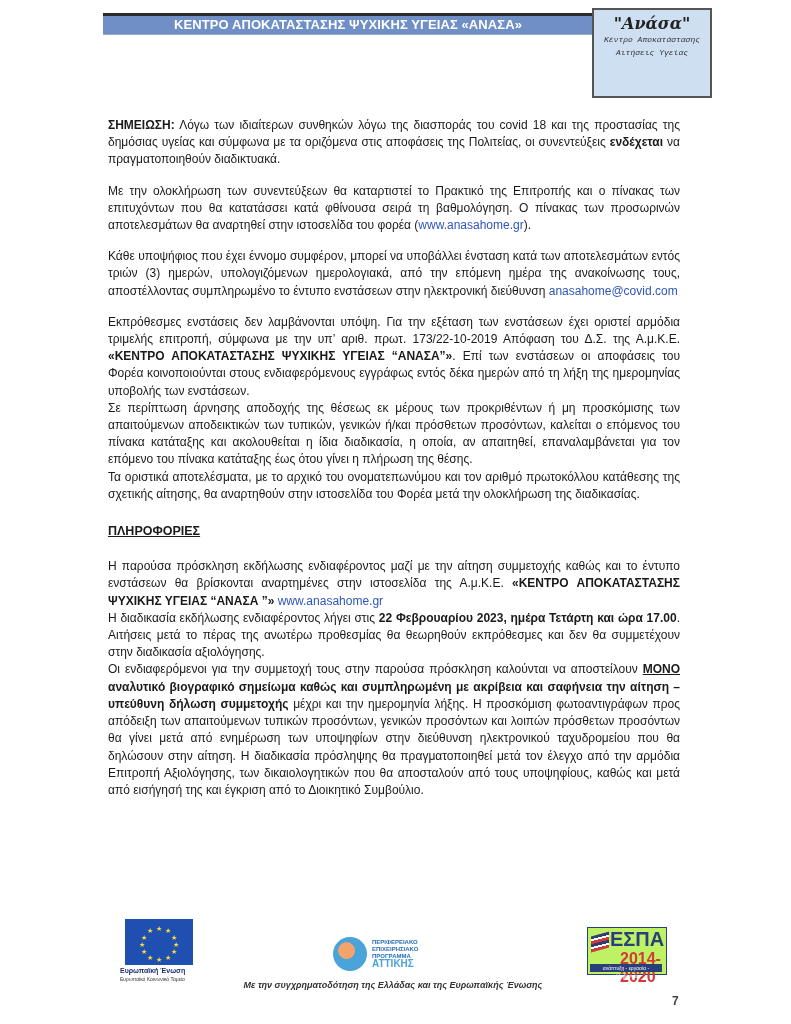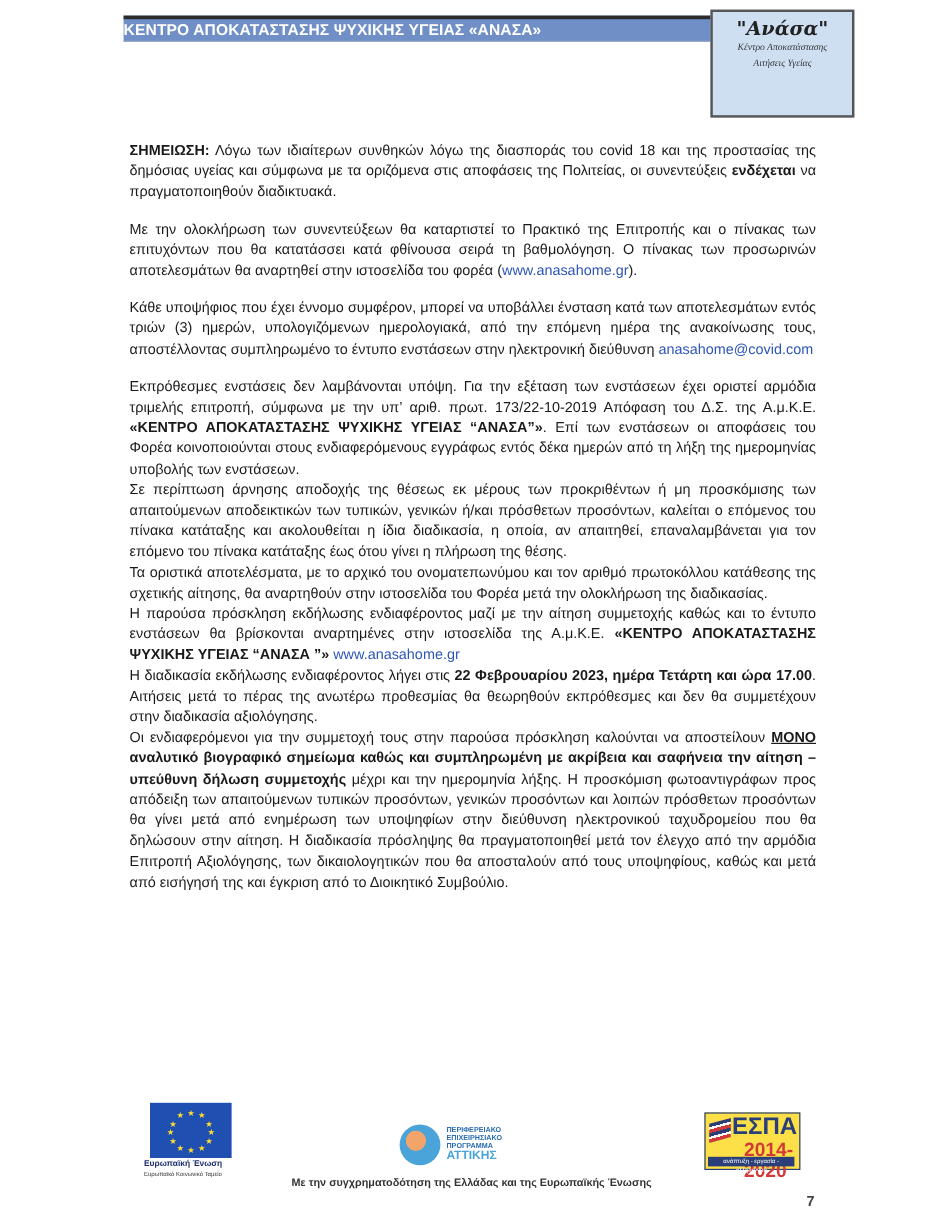--- a/index.html
+++ b/index.html
@@ -1,53 +1,53 @@
 <!DOCTYPE html>
 <html><head>
 <meta charset="utf-8">
 <style>
   html, body { margin:0; padding:0; background:#ffffff; }
   body { width:791px; height:1024px; position:relative; overflow:hidden;
          font-family:"Liberation Sans", sans-serif; color:#1a1a1a; }
   .header-bar { position:absolute; left:103px; top:13px; width:490px; height:22px;
                 background:#6f8fc6; border-top:3px solid #2b2b2b; border-bottom:1px solid #9aa9c9;
                 box-sizing:border-box; }
-  .header-title { position:absolute; left:0; right:0; top:1px; text-align:left;
+  .header-title { position:absolute; left:0; right:0; top:1px; text-align:center;
                   color:#ffffff; font-weight:bold; font-size:13px; letter-spacing:0.1px;
                   font-family:"Liberation Sans", sans-serif; }
   .logo-box { position:absolute; left:592px; top:8px; width:120px; height:90px;
               background:#cfdff2; border:2px solid #555; box-sizing:border-box; text-align:center; }
   .logo-name { font-family:"DejaVu Serif", serif; font-style:italic; font-weight:bold;
                font-size:16px; margin-top:4px; color:#222; }
-  .logo-sub { font-family:Liberation Serif, serif; font-style:italic; font-size:8px; color:#333; line-height:13px; }
+  .logo-sub { font-family:Liberation Mono, monospace; font-style:italic; font-size:8px; color:#333; line-height:13px; }
 
   .content { position:absolute; left:108px; top:117px; width:572px; font-size:12px; line-height:17.2px; }
   .para { margin:0 0 14px 0; text-align:justify; }
   .para.tight { margin-bottom:0; }
   a.link { color:#2e55b8; }
   .b { font-weight:bold;margin-top:40px; }
   .u { text-decoration:underline; }
   .section-heading { font-weight:bold; text-decoration:underline; font-size:12.5px; margin:20px 0 18px 0; }
 
   .footer-logos { position:absolute; top:915px; left:0; width:791px; height:60px; }
   .eu-logo { position:absolute; left:125px; top:4px; width:68px; height:46px; background:#1f4fb0; }
   .eu-star { position:absolute; color:#ffdd33; font-size:7px; line-height:7px; }
   .eu-text { position:absolute; left:120px; top:52px; font-size:7px; font-weight:bold; color:#1a2c6b; }
   .eu-text2 { position:absolute; left:120px; top:61px; font-size:5px; color:#333; }
   .pep-logo { position:absolute; left:333px; top:22px; width:34px; height:34px; border-radius:50%;
               background:radial-gradient(circle at 40% 40%, #f2a46b 0 28%, #4aa3d9 30% 100%); }
   .pep-text { position:absolute; left:372px; top:24px; font-size:6px; line-height:7px; font-weight:bold; color:#2a6db3; }
   .pep-text .att { color:#4aa3d9; font-size:10px; }
-  .espa-logo { position:absolute; left:587px; top:12px; width:78px; height:46px; border:1px solid #2a3f7a; background:#fde047; }
+  .espa-logo { position:absolute; left:587px; top:12px; width:78px; height:46px; border:1px solid #2a3f7a; background:#bef264; }
   .espa-title { position:absolute; left:22px; top:0px; font-size:20px; font-weight:bold; color:#2a3f7a; }
   .espa-years { position:absolute; left:32px; top:22px; font-size:16px; color:#d23a3a; font-weight:bold; }
   .espa-band { position:absolute; left:2px; bottom:2px; width:72px; height:8px; background:#2a3f7a; color:#fff; font-size:5px; line-height:8px; text-align:center; }
   .espa-stripes { position:absolute; left:3px; top:6px; width:18px; height:16px;
                   background:repeating-linear-gradient(180deg,#2a3f7a 0 3px,#fff 3px 5px,#d23a3a 5px 8px); transform:skewY(-15deg); }
-  .footer-text { position:absolute; top:980px; left:0; width:786px; text-align:center; font-size:9px; font-weight:bold; color:#333; }
+  .footer-text { position:absolute; top:980px; left:0; width:786px; text-align:center; font-size:9px; font-weight:bold; color:#333;font-style:italic; }
   .page-number { position:absolute; top:994px; left:672px; font-size:12px; font-weight:bold; color:#444; }
 </style>
 </head>
 <body>
 
 <div class="header-bar">
   <div class="header-title">ΚΕΝΤΡΟ ΑΠΟΚΑΤΑΣΤΑΣΗΣ ΨΥΧΙΚΗΣ ΥΓΕΙΑΣ «ΑΝΑΣΑ»</div>
 </div>
 <div class="logo-box">
   <div class="logo-name">"Ανάσα"</div>
@@ -67,20 +67,21 @@
   <p class="para">
     <span>Κάθε υποψήφιος που έχει έννομο συμφέρον, μπορεί να υποβάλλει ένσταση κατά των αποτελεσμάτων εντός τριών (3) ημερών, υπολογιζόμενων ημερολογιακά, από την επόμενη ημέρα της ανακοίνωσης τους, αποστέλλοντας συμπληρωμένο το έντυπο ενστάσεων στην ηλεκτρονική διεύθυνση </span><a class="link">anasahome@covid.com</a>
   </p>
 
   <p class="para tight">
     <span>Εκπρόθεσμες ενστάσεις δεν λαμβάνονται υπόψη. Για την εξέταση των ενστάσεων έχει οριστεί αρμόδια τριμελής επιτροπή, σύμφωνα με την υπ’ αριθ. πρωτ. 173/22-10-2019 Απόφαση του Δ.Σ. της Α.μ.Κ.Ε. </span><span class="b">«ΚΕΝΤΡΟ ΑΠΟΚΑΤΑΣΤΑΣΗΣ  ΨΥΧΙΚΗΣ  ΥΓΕΙΑΣ  “ΑΝΑΣΑ”»</span><span>. Επί των ενστάσεων οι αποφάσεις του Φορέα κοινοποιούνται στους ενδιαφερόμενους εγγράφως εντός δέκα ημερών από τη λήξη της ημερομηνίας υποβολής των ενστάσεων.</span>
   </p>
   <p class="para tight">Σε περίπτωση άρνησης αποδοχής της θέσεως εκ μέρους των προκριθέντων ή μη προσκόμισης των απαιτούμενων αποδεικτικών των τυπικών, γενικών ή/και πρόσθετων προσόντων, καλείται ο επόμενος του πίνακα κατάταξης και ακολουθείται η ίδια διαδικασία, η οποία, αν απαιτηθεί, επαναλαμβάνεται για τον επόμενο του πίνακα κατάταξης έως ότου γίνει η πλήρωση της θέσης.</p>
   <p class="para tight">Τα οριστικά αποτελέσματα, με το αρχικό του ονοματεπωνύμου και τον αριθμό πρωτοκόλλου κατάθεσης της σχετικής αίτησης, θα αναρτηθούν στην ιστοσελίδα του Φορέα μετά την ολοκλήρωση της διαδικασίας.</p>
 
+  <div class="section-heading">ΠΛΗΡΟΦΟΡΙΕΣ</div>
 
   <p class="para tight">
     <span>Η παρούσα πρόσκληση εκδήλωσης ενδιαφέροντος μαζί με την αίτηση συμμετοχής καθώς και το έντυπο ενστάσεων θα βρίσκονται αναρτημένες στην ιστοσελίδα της Α.μ.Κ.Ε. </span><span class="b">«ΚΕΝΤΡΟ ΑΠΟΚΑΤΑΣΤΑΣΗΣ ΨΥΧΙΚΗΣ ΥΓΕΙΑΣ “ΑΝΑΣΑ ”»</span> <a class="link">www.anasahome.gr</a>
   </p>
   <p class="para tight">
     <span>Η διαδικασία εκδήλωσης ενδιαφέροντος λήγει στις </span><span class="b">22 Φεβρουαρίου 2023, ημέρα Τετάρτη και ώρα 17.00</span><span>. Αιτήσεις μετά το πέρας της ανωτέρω προθεσμίας θα θεωρηθούν εκπρόθεσμες και δεν θα συμμετέχουν στην διαδικασία αξιολόγησης.</span>
   </p>
   <p class="para tight">
     <span>Οι ενδιαφερόμενοι για την συμμετοχή τους στην παρούσα πρόσκληση καλούνται να αποστείλουν </span><span class="b u">ΜΟΝΟ</span><span class="b"> αναλυτικό βιογραφικό σημείωμα καθώς και συμπληρωμένη με ακρίβεια και σαφήνεια την αίτηση – υπεύθυνη δήλωση συμμετοχής</span><span> μέχρι και την ημερομηνία λήξης. Η προσκόμιση φωτοαντιγράφων προς απόδειξη των απαιτούμενων τυπικών προσόντων, γενικών προσόντων και λοιπών πρόσθετων προσόντων θα γίνει μετά από ενημέρωση των υποψηφίων στην διεύθυνση ηλεκτρονικού ταχυδρομείου που θα δηλώσουν στην αίτηση. Η διαδικασία πρόσληψης θα πραγματοποιηθεί μετά τον έλεγχο από την αρμόδια Επιτροπή Αξιολόγησης, των δικαιολογητικών που θα αποσταλούν από τους υποψηφίους, καθώς και μετά από εισήγησή της και έγκριση από το Διοικητικό Συμβούλιο.</span>
   </p>

